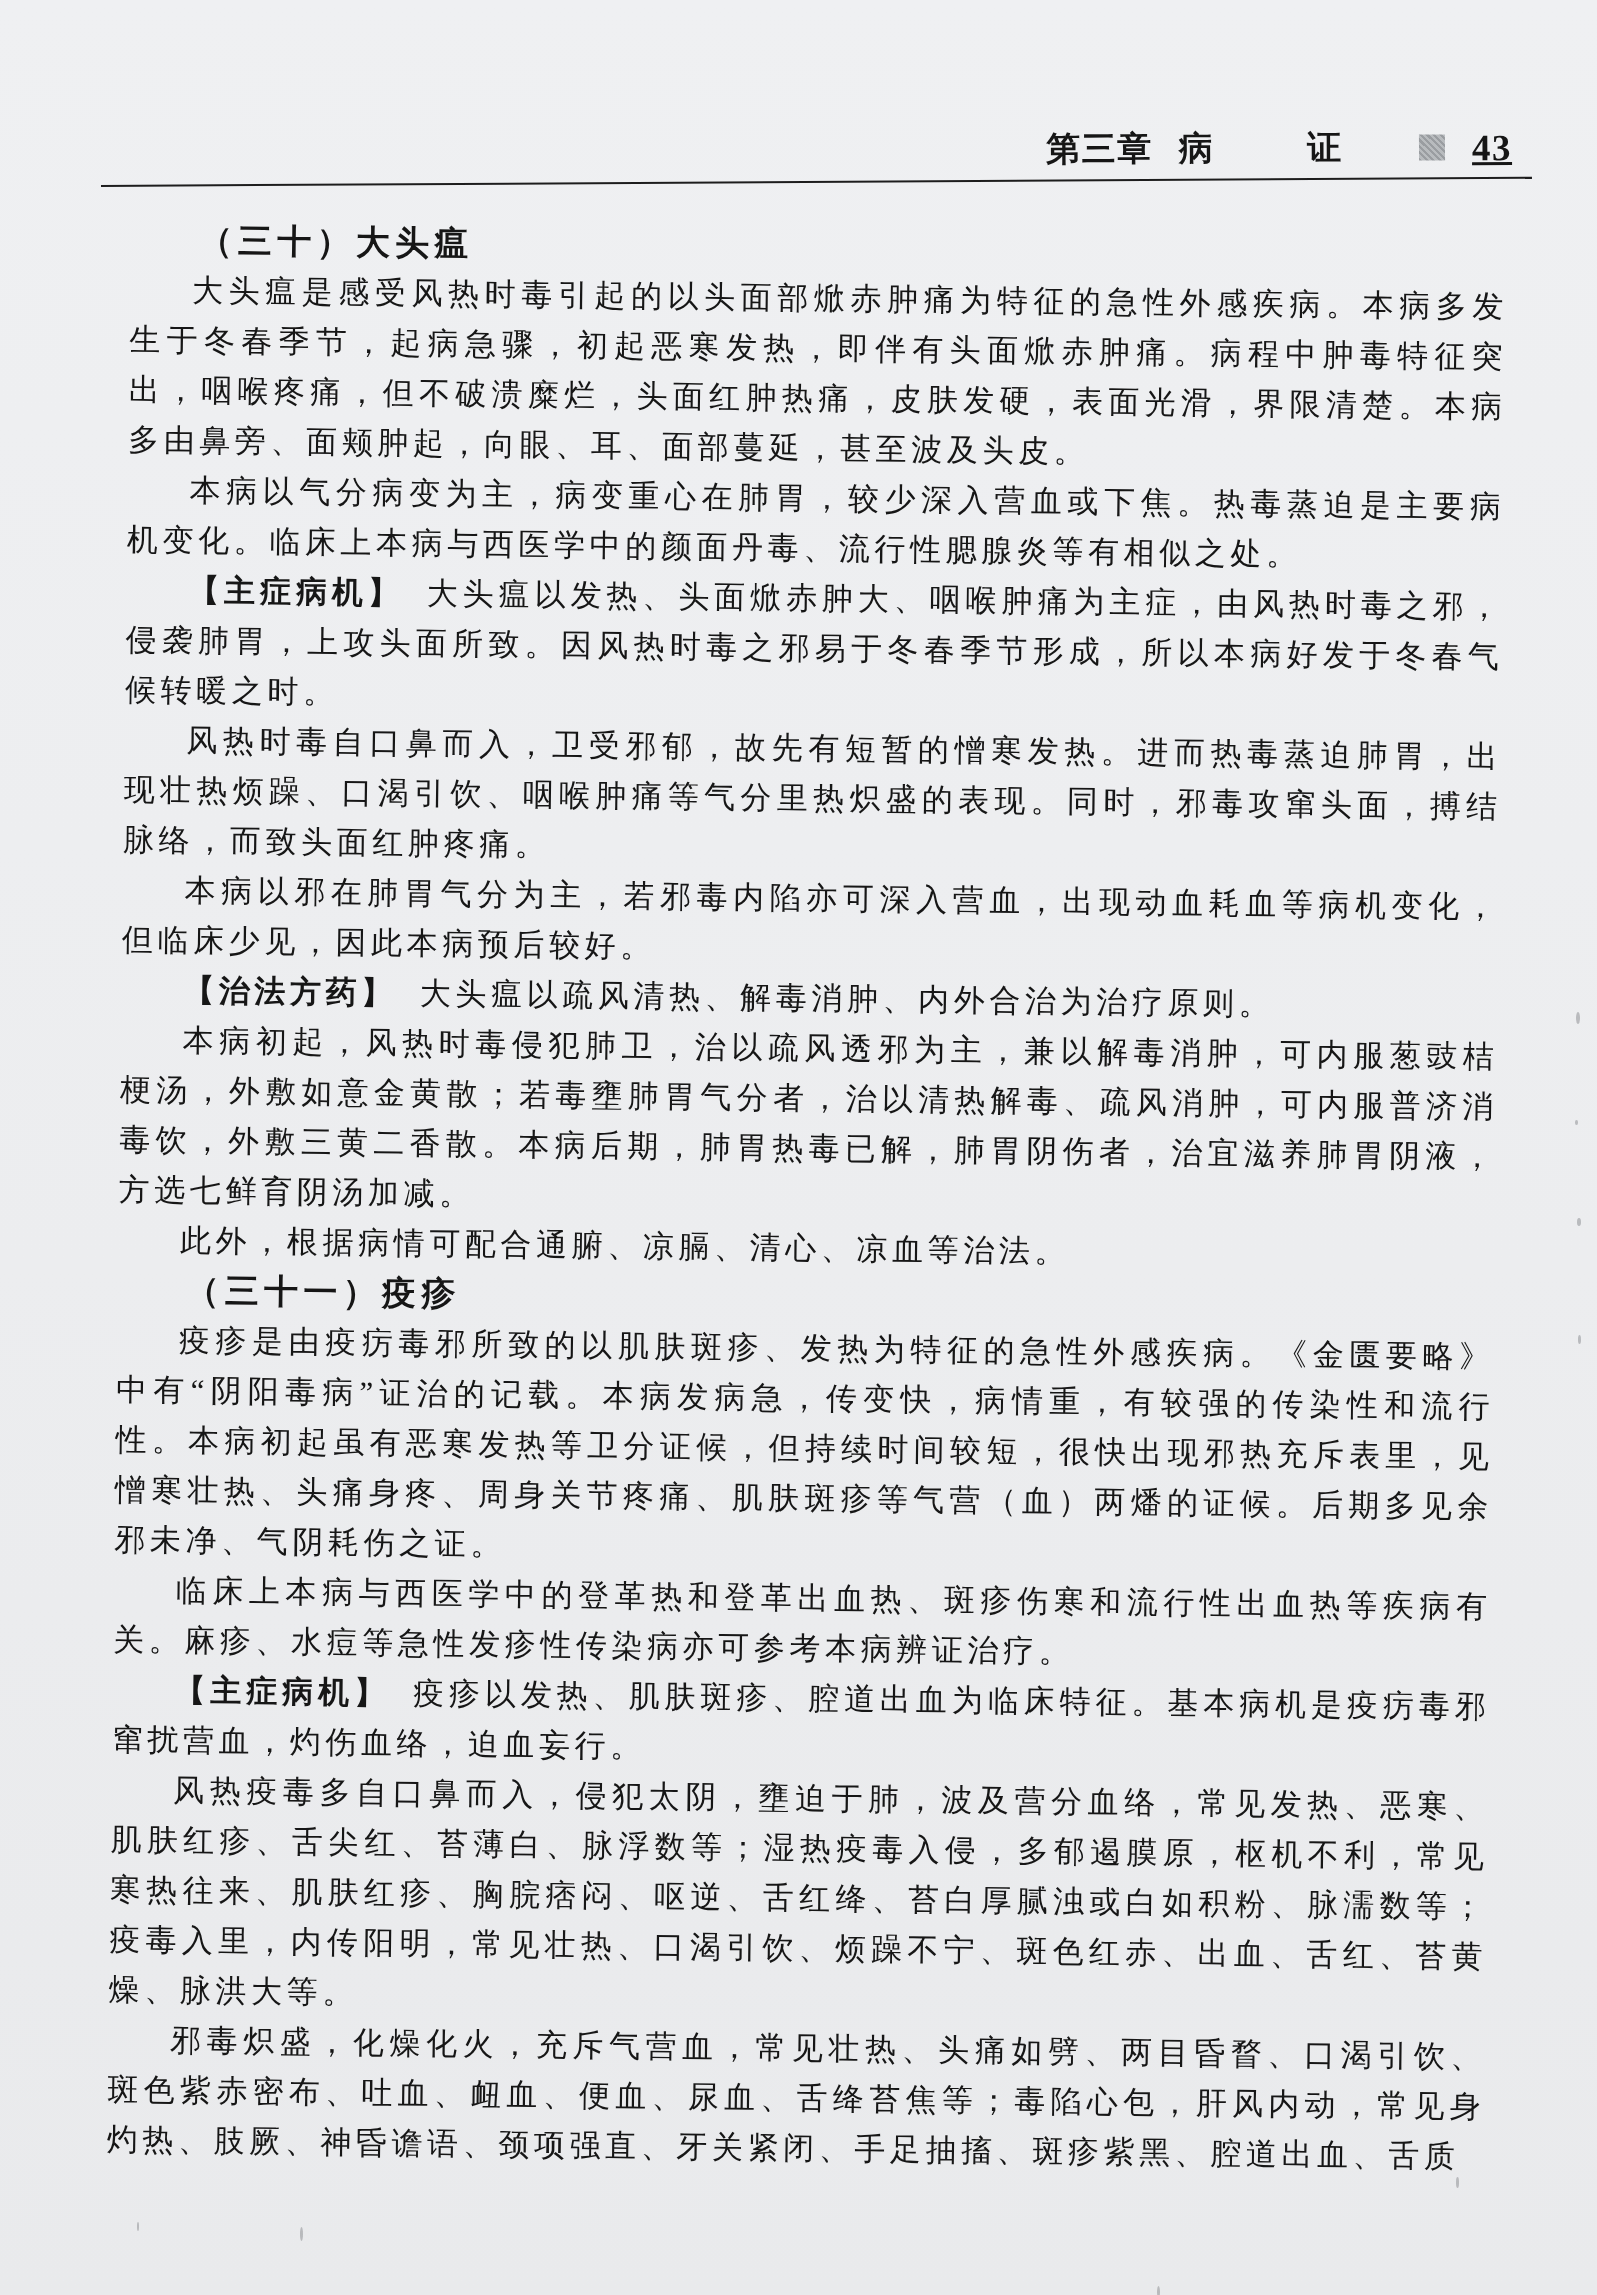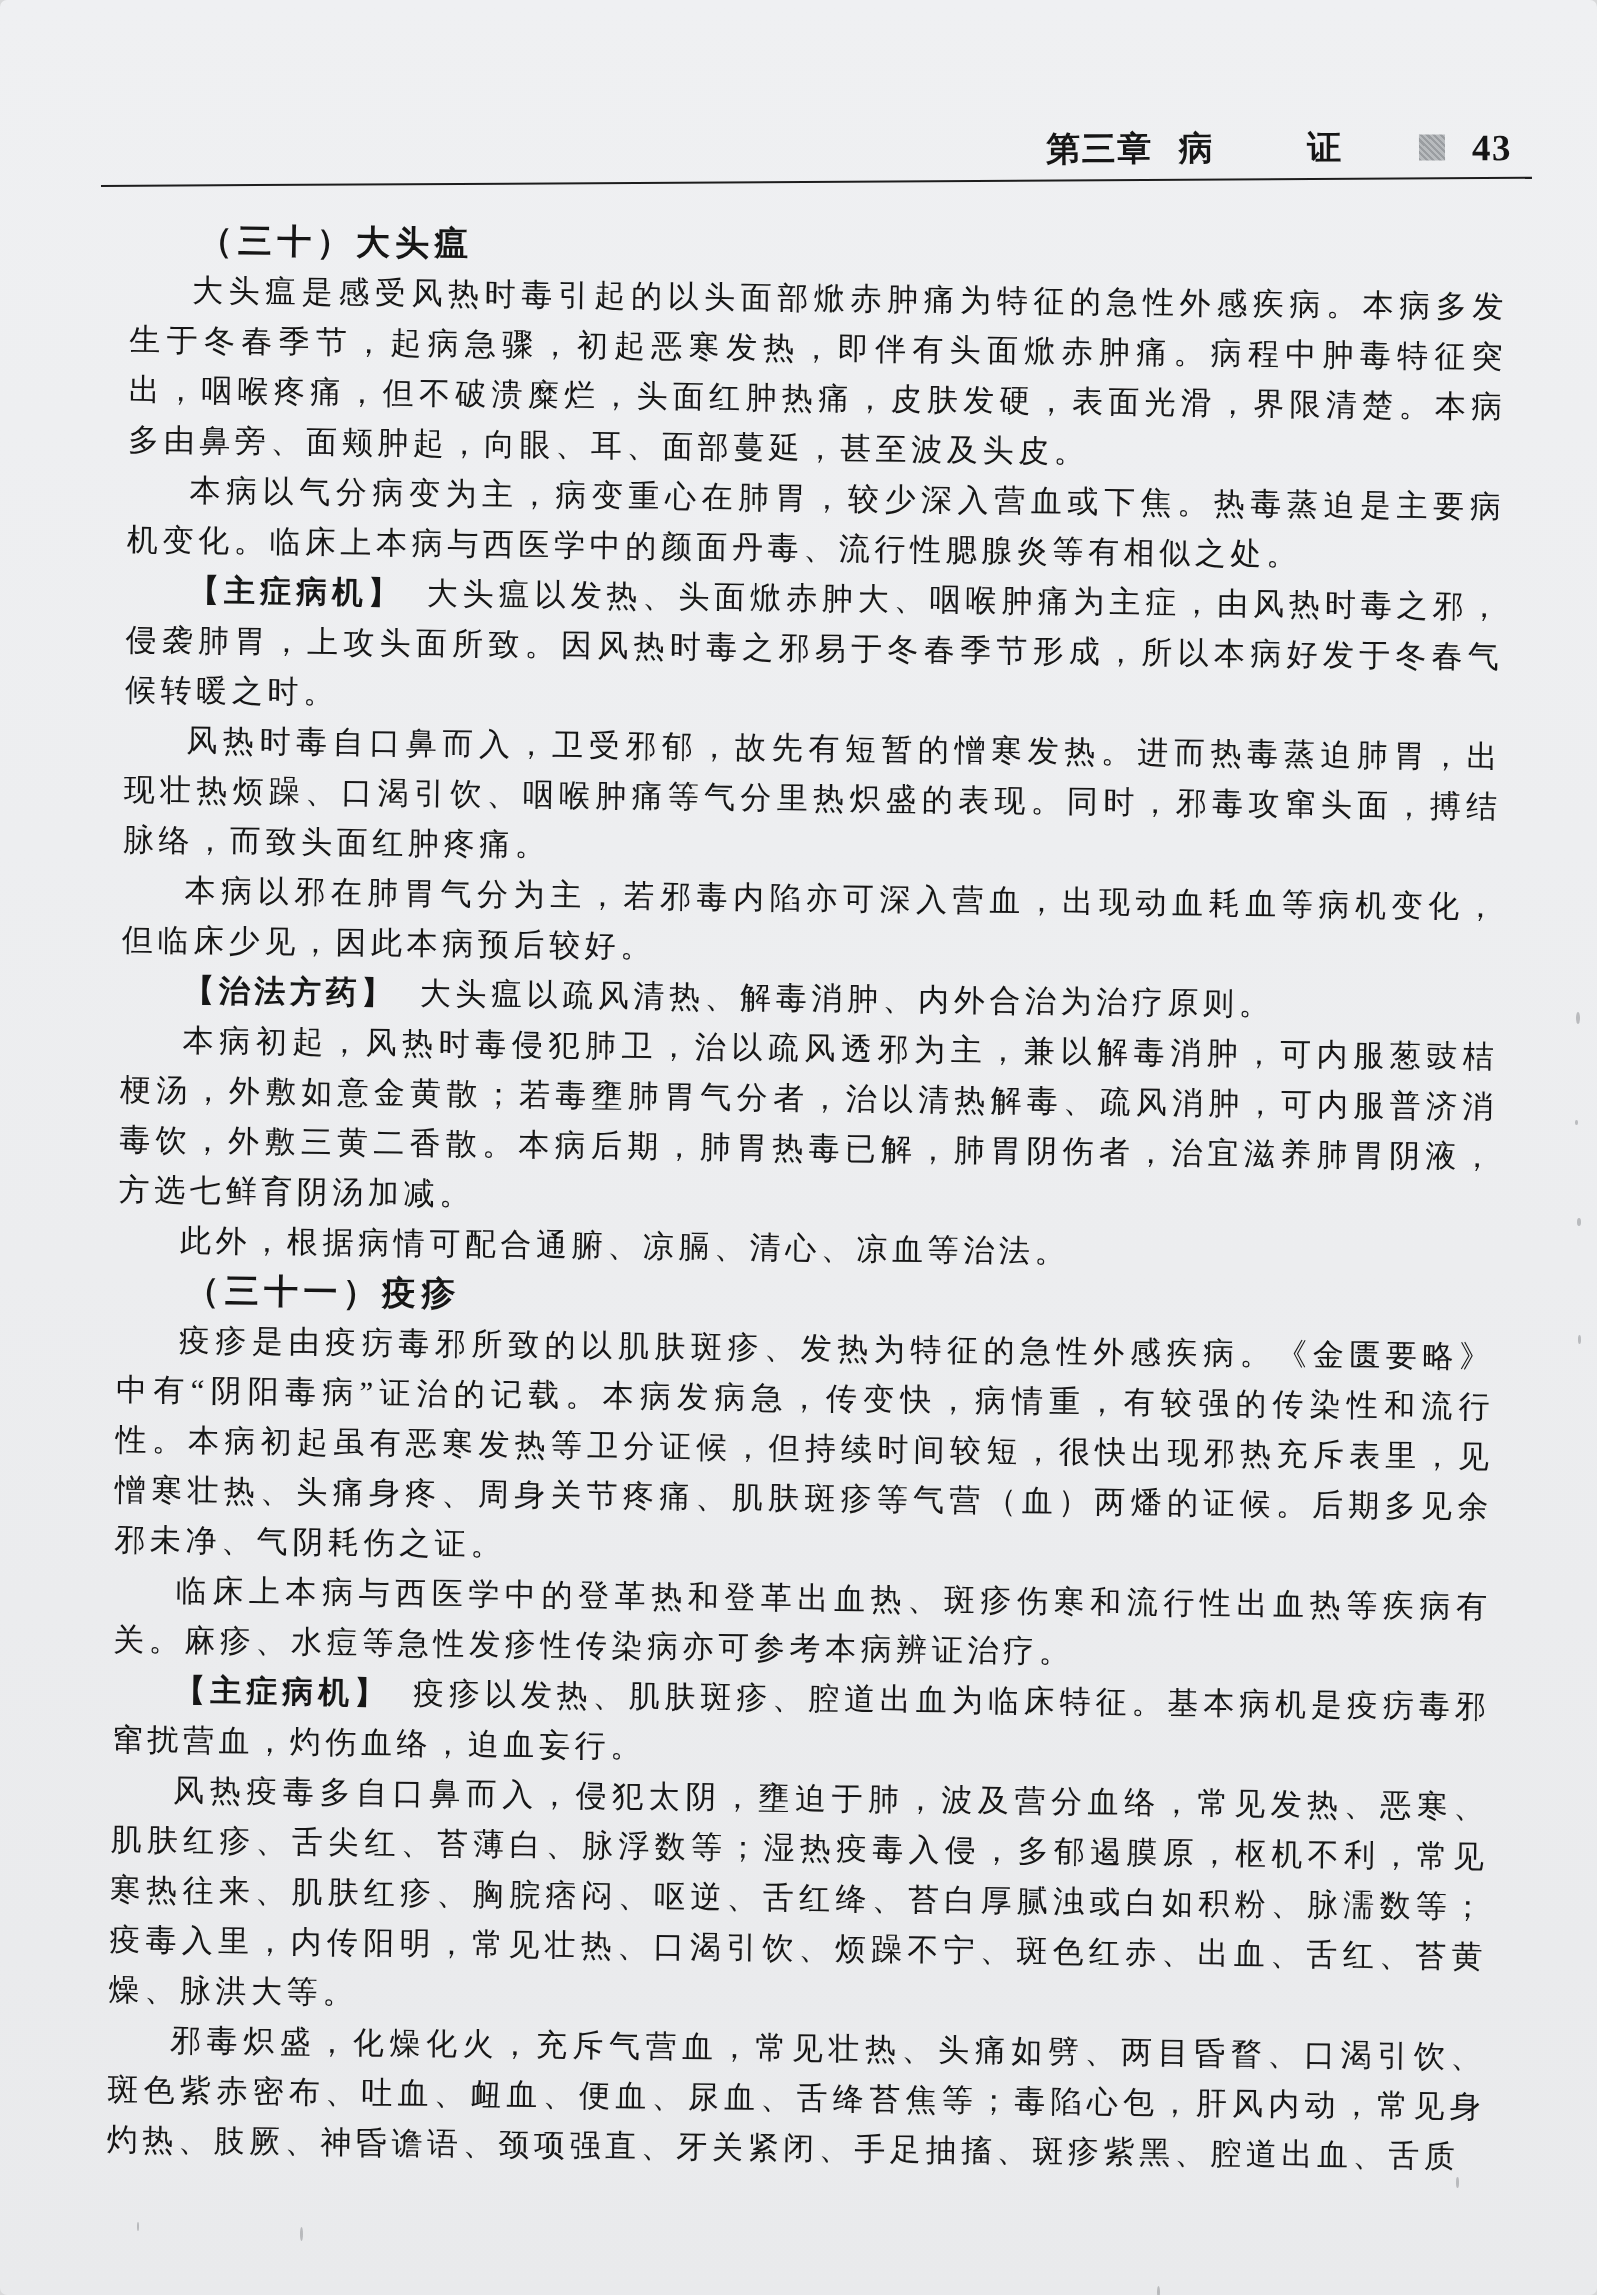--- a/index.html
+++ b/index.html
@@ -3,40 +3,39 @@
 <meta charset="utf-8">
 <style>
   html,body{margin:0;padding:0;background:#d8d9da;}
   .page{
     position:relative;
     width:1597px;height:2295px;
     background:linear-gradient(180deg,#eff0f2 0%,#ecedef 55%,#e9eaec 100%);
     overflow:hidden;
     font-family:"Liberation Serif","DejaVu Serif",serif;
     color:#161616;
-    border-radius:7px;
   }
   
   .header-row{
     position:absolute;top:128px;left:0;right:85px;
     display:flex;justify-content:flex-end;align-items:center;
     font-weight:bold;font-size:34px;letter-spacing:1.5px;
     transform:rotate(-0.3deg);
     white-space:nowrap;
   }
   .hd-gap-sm{display:inline-block;width:26px;}
   .hd-gap-lg{display:inline-block;width:93px;}
   .hd-gap-md{display:inline-block;width:76px;}
   .hd-gap-xs{display:inline-block;width:27.4px;}
   .hd-square{
     display:inline-block;width:26px;height:26px;
     background:repeating-linear-gradient(45deg,#9a9da1 0 2.3px,#b8bbbe 2.3px 4.6px);
     vertical-align:middle;
   }
-  .hd-page-num{font-size:37px;font-family:"Liberation Serif","DejaVu Serif",serif;}
+  .hd-page-num{font-size:37px;font-family:"Liberation Serif","DejaVu Serif",serif;text-decoration:underline;}
   .header-rule{
     position:absolute;top:185px;left:101px;width:1431px;height:2.3px;
     background:#1d1d1d;
     transform:rotate(-0.33deg);transform-origin:left center;
   }
   
   .content{
     position:absolute;top:215px;left:131px;width:1378px;
     font-size:31px;line-height:50px;letter-spacing:4.6px;
     text-align:justify;text-justify:inter-character;

